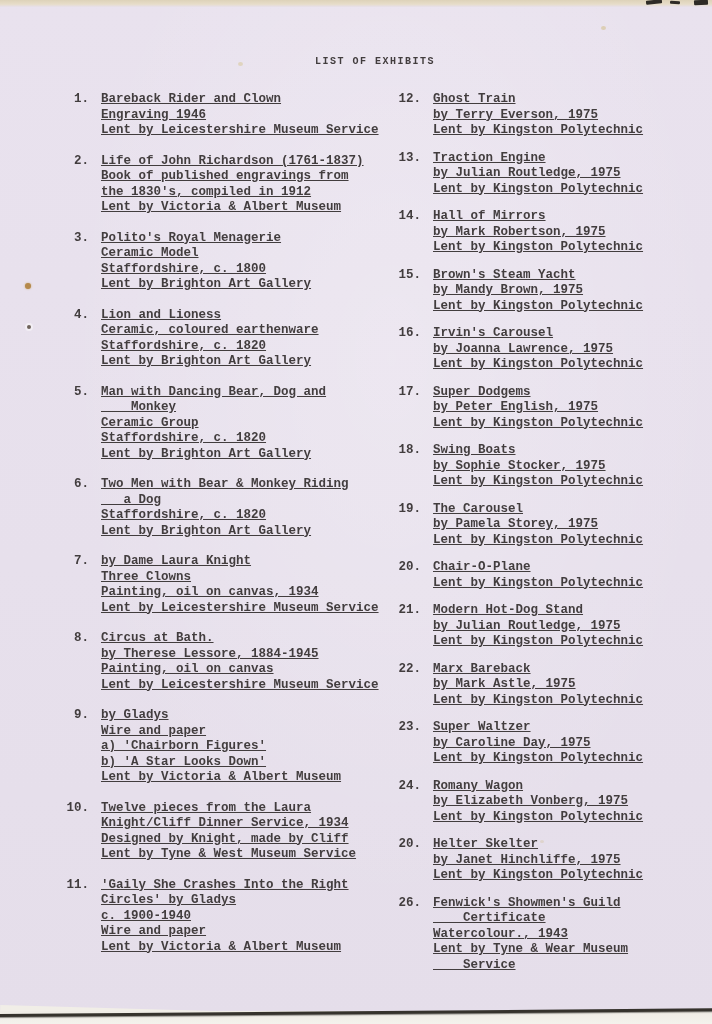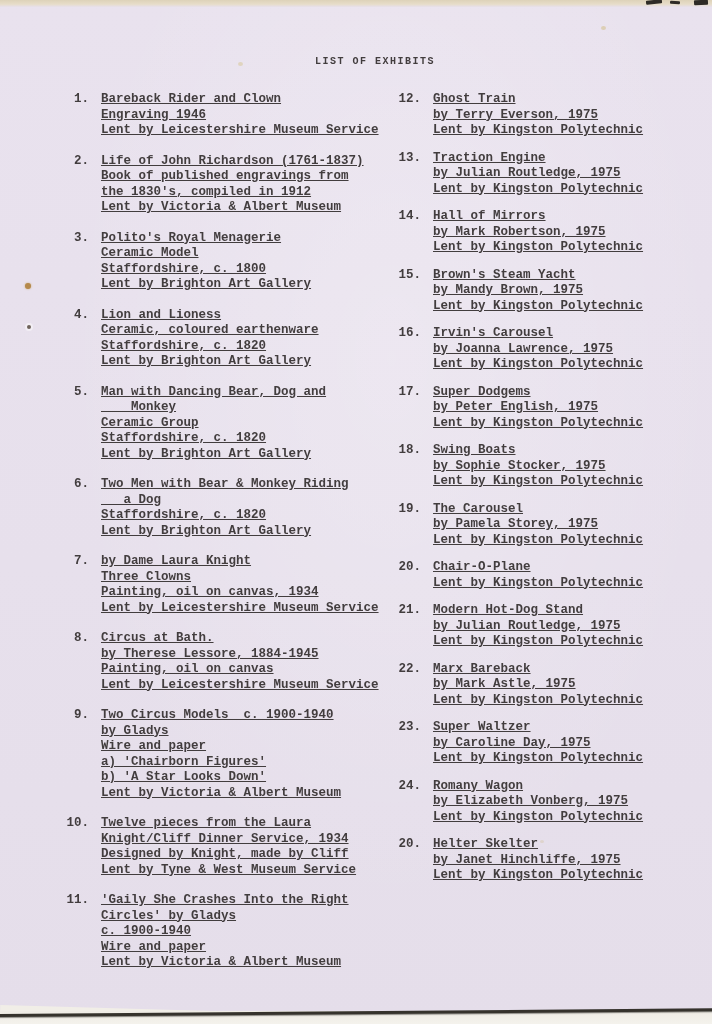--- a/index.html
+++ b/index.html
@@ -149,21 +149,20 @@
           <div class="lines">
             <div class="line">Circus at Bath.</div>
             <div class="line">by Therese Lessore, 1884-1945</div>
             <div class="line">Painting, oil on canvas</div>
             <div class="line">Lent by Leicestershire Museum Service</div>
           </div>
         </div>
         <div class="exhibit">
           <div class="num">9.</div>
           <div class="lines">
-            <div class="line">Two Circus Models  c. 1900-1940</div>
             <div class="line">by Gladys</div>
             <div class="line">Wire and paper</div>
             <div class="line">a) 'Chairborn Figures'</div>
             <div class="line">b) 'A Star Looks Down'</div>
             <div class="line">Lent by Victoria &amp; Albert Museum</div>
           </div>
         </div>
         <div class="exhibit">
           <div class="num">10.</div>
           <div class="lines">
@@ -289,19 +288,29 @@
           </div>
         </div>
         <div class="exhibit">
           <div class="num">20.</div>
           <div class="lines">
             <div class="line">Helter Skelter</div>
             <div class="line">by Janet Hinchliffe, 1975</div>
             <div class="line">Lent by Kingston Polytechnic</div>
           </div>
         </div>
+        <div class="exhibit">
+          <div class="num">26.</div>
+          <div class="lines">
+            <div class="line">Fenwick's Showmen's Guild</div>
+            <div class="line">    Certificate</div>
+            <div class="line">Watercolour., 1943</div>
+            <div class="line">Lent by Tyne &amp; Wear Museum</div>
+            <div class="line">    Service</div>
+          </div>
+        </div>
       </div>
   </div>
 
   <div class="bottom-wedge"></div>
   <div class="bottom-band"></div>
   <div class="bottom-line"></div>
 </div>
 
 </body></html>

